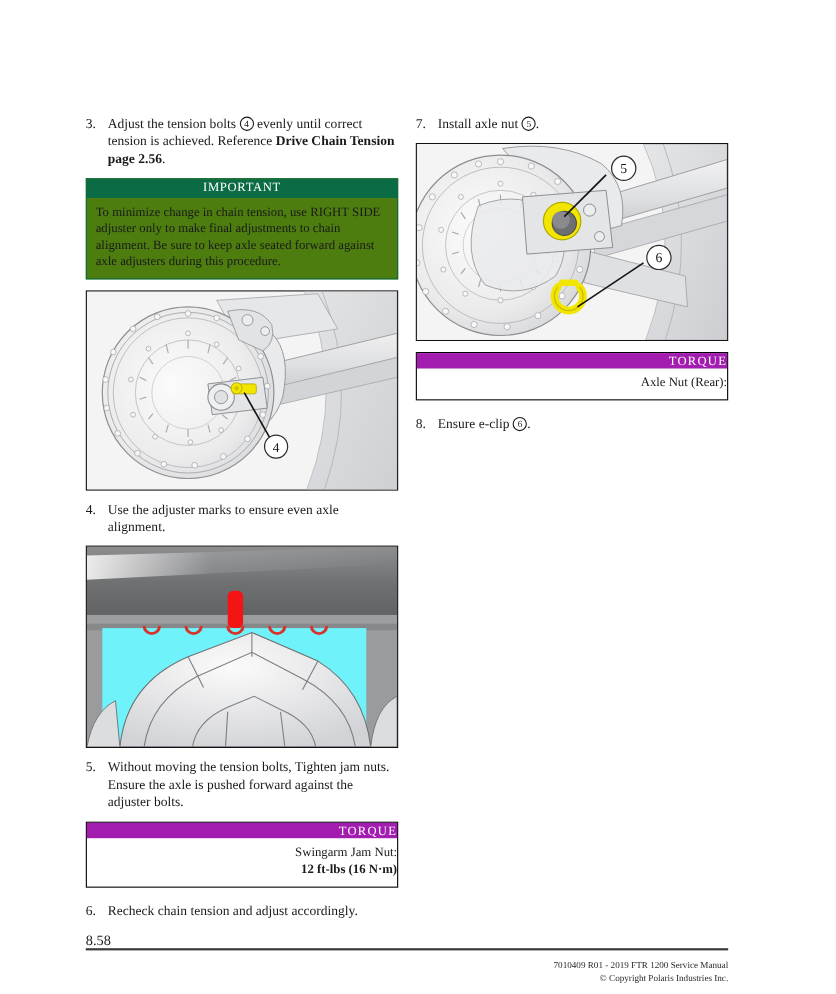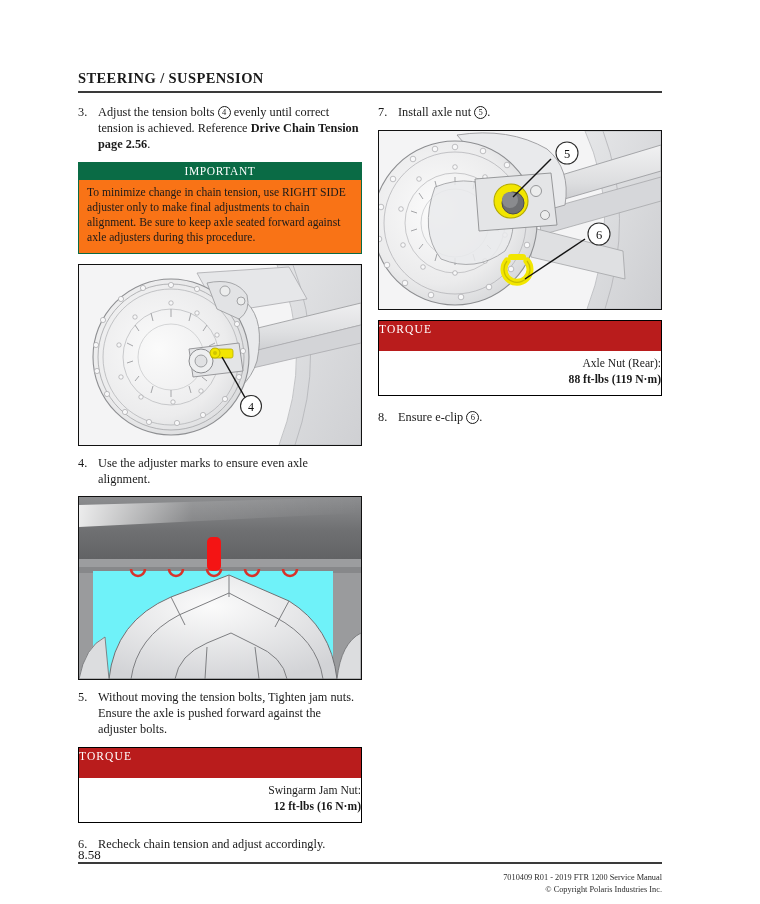--- a/index.html
+++ b/index.html
@@ -24,52 +24,48 @@
   
   .step{display:flex;font-size:12.3px;line-height:1.29;margin:0 0 9px 0;}
   .step-num{width:20px;flex:0 0 20px;}
   .step-txt{flex:1;}
   .b{font-weight:bold;}
   .circ{display:inline-block;border:1px solid #1a1a1a;border-radius:50%;
     width:11px;height:11px;line-height:11px;text-align:center;
     font-size:8.5px;vertical-align:1px;}
 
   
-  .imp{border:1.5px solid #0a6b45;margin:4px 0 10px 0;background:#f97316;}
+  .imp{border:1.5px solid #0a6b45;margin:4px 0 10px 0;background:#4d7c0f;}
   .imp-hd{background:#0a6b45;color:#fff;text-align:center;font-size:11.5px;
     letter-spacing:.6px;padding:2px 0 3px;}
   .imp-bd{padding:5px 8px 7px;text-align:left;font-size:11.6px;line-height:1.32;}
 
   
   .tq{border:1.6px solid #000;background:#fff;margin:6px 0 10px 0;}
-  .tq-hd{background:#b91c1c;color:#fff;text-align:left;font-size:11.5px;
-    letter-spacing:1.1px;padding:2px 0 16px;}
+  .tq-hd{background:#a21caf;color:#fff;text-align:right;font-size:11.5px;
+    letter-spacing:1.1px;padding:2px 0 0;}
   .tq-bd{padding:5px 0 7px;text-align:right;font-size:11.6px;line-height:1.38;}
   .tq-bd .v{font-weight:bold;}
 
   
   .fig{border:1.4px solid #111;background:#f2f2f2;position:relative;
     overflow:hidden;margin:2px 0 10px 0;}
   .fig svg{display:block;width:100%;height:100%;}
 
   
   .ftr-rule{position:absolute;left:78px;top:862px;width:584px;border-top:2.5px solid #3a3a3a;}
   .ftr-page{position:absolute;left:78px;top:847px;font-size:13px;}
   .ftr-cr{position:absolute;left:378px;top:872px;width:284px;text-align:right;
     font-size:8.3px;line-height:1.45;color:#2a2a2a;}
 </style>
 </head>
 <body>
 
 <div class="page">
 
-  <div class="hdr">
-    <div class="hdr-title">STEERING / SUSPENSION</div>
-    <div class="hdr-rule"></div>
-  </div>
 
   <div class="col-left">
 
     <div class="step">
       <div class="step-num">3.</div>
       <div class="step-txt"><span>Adjust the tension bolts </span><span class="circ">4</span><span> evenly until correct tension is achieved. Reference </span><span class="b">Drive Chain Tension page 2.56</span><span>.</span></div>
     </div>
 
     <div class="imp">
       <div class="imp-hd">IMPORTANT</div>
@@ -369,21 +365,20 @@
         <path d="M146 148 L206 108" stroke="#141414" stroke-width="1.5" fill="none"></path>
         <circle cx="220" cy="103" r="11" fill="#ffffff" stroke="#2b2b2b" stroke-width="1.1"></circle>
         <text x="220" y="107.5" font-family="Liberation Serif, serif" font-size="12.5" text-anchor="middle" fill="#111">6</text>
       </svg>
     </div>
 
     <div class="tq">
       <div class="tq-hd">TORQUE</div>
       <div class="tq-bd">
         <div>Axle Nut (Rear):</div>
-        <div class="v">88 ft-lbs (119 N·m)</div>
       </div>
     </div>
 
     <div class="step" style="margin-top:14px;">
       <div class="step-num">8.</div>
       <div class="step-txt"><span>Ensure e-clip </span><span class="circ">6</span><span>.</span></div>
     </div>
   </div>
 
   <div class="ftr-rule"></div>

